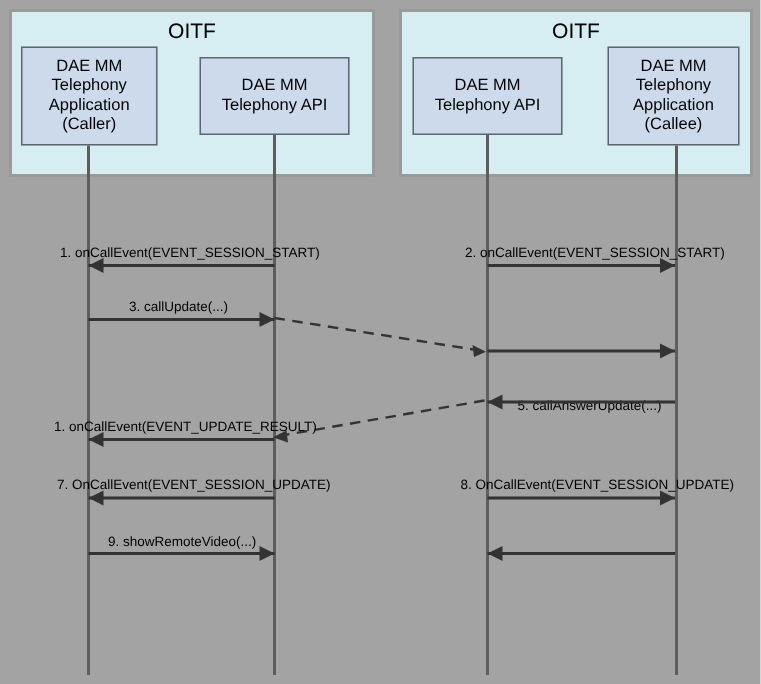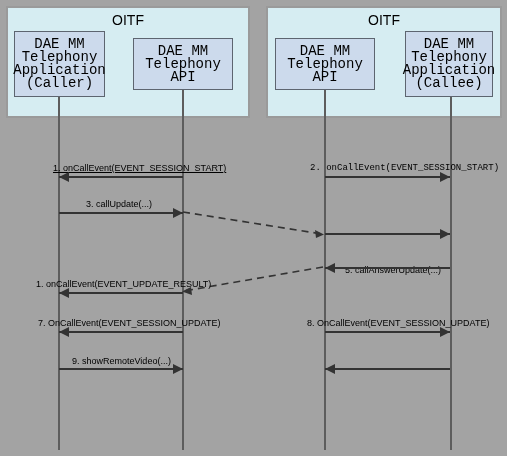--- a/index.html
+++ b/index.html
@@ -36,25 +36,24 @@
   }
   .lifebox {
     position: absolute;
     box-sizing: border-box;
     background: #ccdaec;
     border: 1px solid #5d6570;
     display: flex;
     align-items: center;
     justify-content: center;
     text-align: center;
-    font-size: 14px;
+    font-size: 11px;
     line-height: 13px;
     color: #000000;
     padding: 2px;
-    font-family: Liberation Mono, monospace;
   }
   .lifeline {
     position: absolute;
     width: 2px;
     background: #5d5d5d;
   }
   .msg-line {
     position: absolute;
     height: 2px;
     background: #333333;
@@ -138,25 +137,25 @@
   <div class="lifeline" style="left:324px; top:90px; height:360px;"></div>
   <div class="lifeline" style="left:450px; top:97px; height:353px;"></div>
 
   <svg class="dashed-svg">
     <line x1="183" y1="212" x2="322" y2="234" stroke="#333333" stroke-width="1.6" stroke-dasharray="7,5"></line>
     <polygon points="324,234.5 315,230 316,238" fill="#333333"></polygon>
     <line x1="323" y1="267" x2="184" y2="291" stroke="#333333" stroke-width="1.6" stroke-dasharray="7,5"></line>
     <polygon points="182,291.5 191,287 192,295" fill="#333333"></polygon>
   </svg>
 
-  <div class="msg-label" style="left:53px; top:163px;text-decoration:underline;">1. onCallEvent(EVENT_SESSION_START)</div>
+  <div class="msg-label" style="left:40px; top:163px;">1. onCallEvent(EVENT_SESSION_START)</div>
   <div class="msg-line" style="left:59px; top:176px; width:124px;"></div>
   <div class="arrowhead left" style="left:59px; top:172px;"></div>
 
-  <div class="msg-label" style="left:310px; top:163px;font-family:Liberation Mono, monospace;">2. onCallEvent(EVENT_SESSION_START)</div>
+  <div class="msg-label" style="left:310px; top:163px;">2. onCallEvent(EVENT_SESSION_START)</div>
   <div class="msg-line" style="left:325px; top:176px; width:125px;"></div>
   <div class="arrowhead right" style="left:440px; top:172px;"></div>
 
   <div class="msg-label" style="left:86px; top:199px;">3. callUpdate(...)</div>
   <div class="msg-line" style="left:59px; top:212px; width:124px;"></div>
   <div class="arrowhead right" style="left:173px; top:208px;"></div>
 
   <div class="msg-line" style="left:325px; top:233px; width:125px;"></div>
   <div class="arrowhead right" style="left:440px; top:229px;"></div>
 

